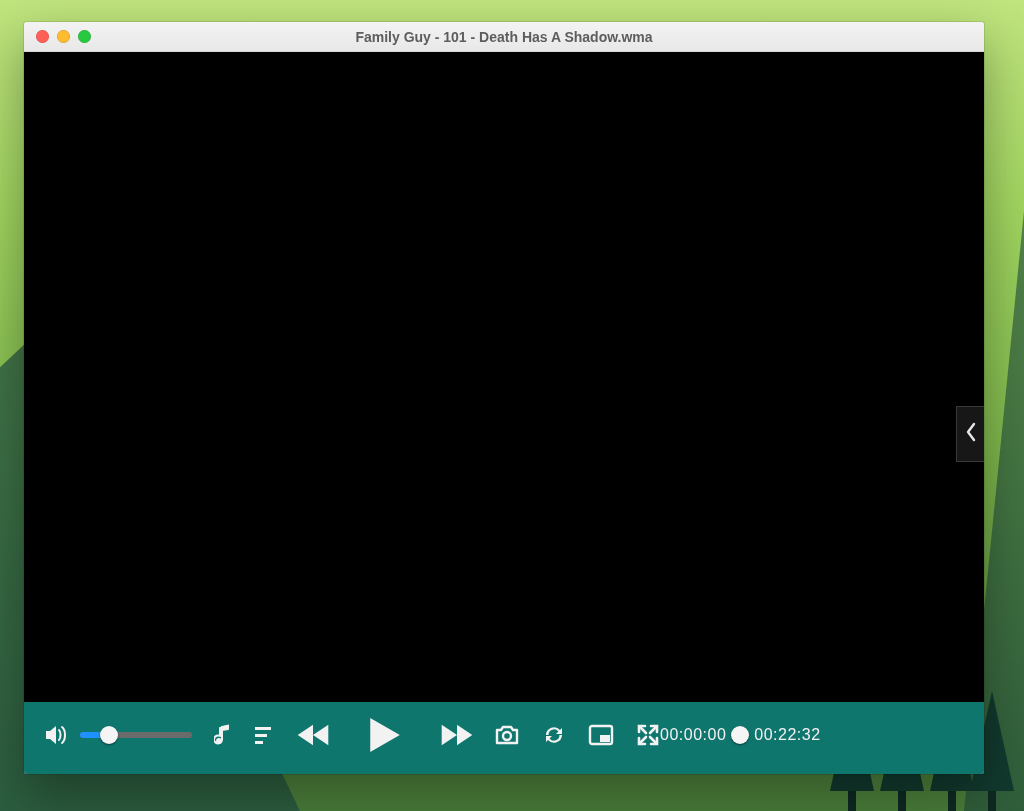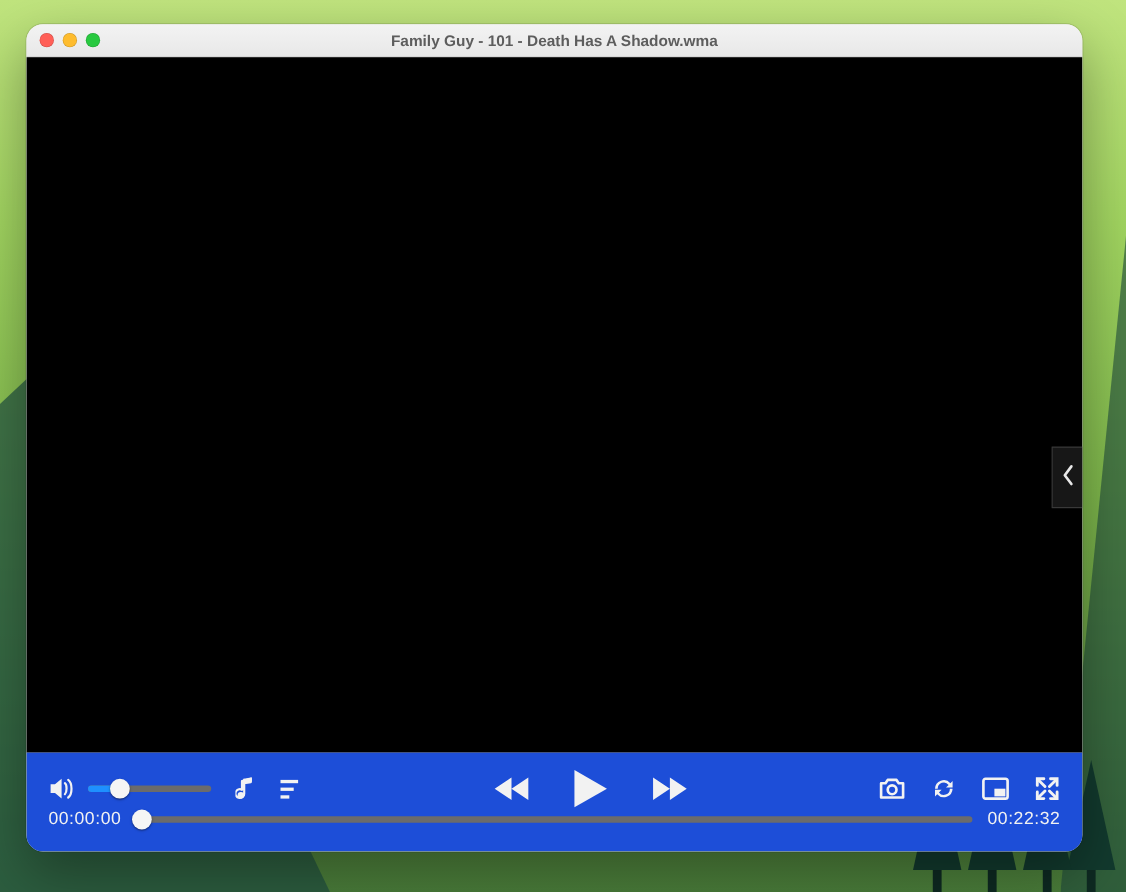--- a/index.html
+++ b/index.html
@@ -27,21 +27,21 @@
     .tree.t3{ right:100px; height:120px;}
     .tree.t4{ right:150px; height:100px;}
 
     .window {
       position: absolute;
       top: 22px;
       left: 24px;
       width: 960px;
       height: 752px;
       background: #ececec;
-      border-radius: 15px;
+      border-radius: 3px;
       box-shadow: 0 20px 50px rgba(0,0,0,0.35), 0 0 0 1px rgba(0,0,0,0.1);
       overflow: hidden;
       display: flex;
       flex-direction: column;
     }
     .titlebar {
       height: 30px;
       background: linear-gradient(#f3f3f3,#e8e8e8);
       display: flex;
       align-items: center;
@@ -73,25 +73,25 @@
       background:rgba(26,26,26,.9);
       border:1px solid rgba(255,255,255,.15);
       border-right:none;
       display:flex;
       align-items:center;
       justify-content:center;
       color:#e8e8e8;
       cursor:pointer;
     }
     .controls {
-      background:#1d4ed8;
+      background:#0f766e;
       color:#f2f2f2;
       padding: 14px 20px 20px 20px;
       display:flex;
-      flex-direction:column;
+      flex-direction:row;
     }
     .controls-row {
       display:flex;
       align-items:center;
       justify-content:space-between;
       gap:20px;
     }
     .left-controls, .center-controls, .right-controls {
       display:flex; align-items:center; gap:22px;
     }

